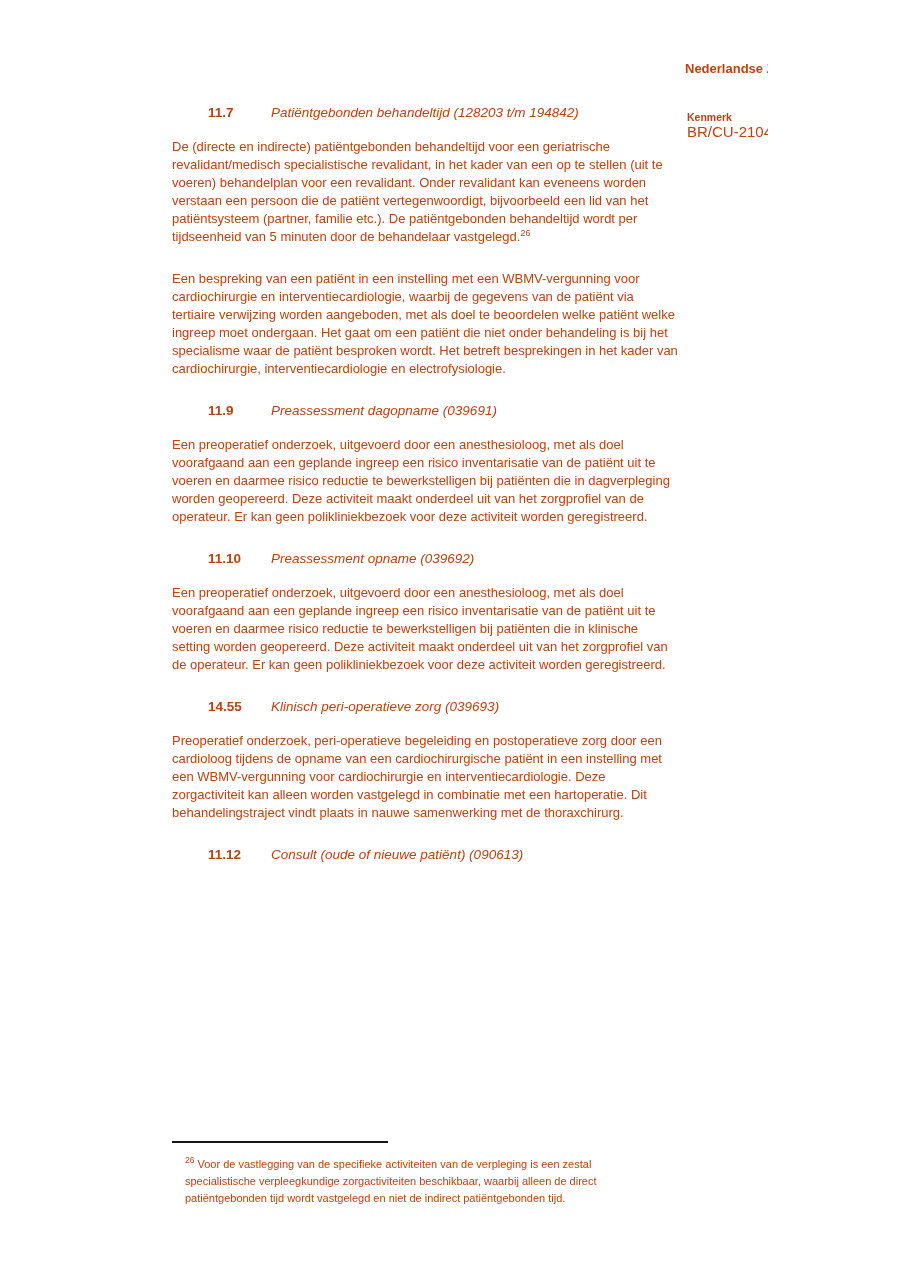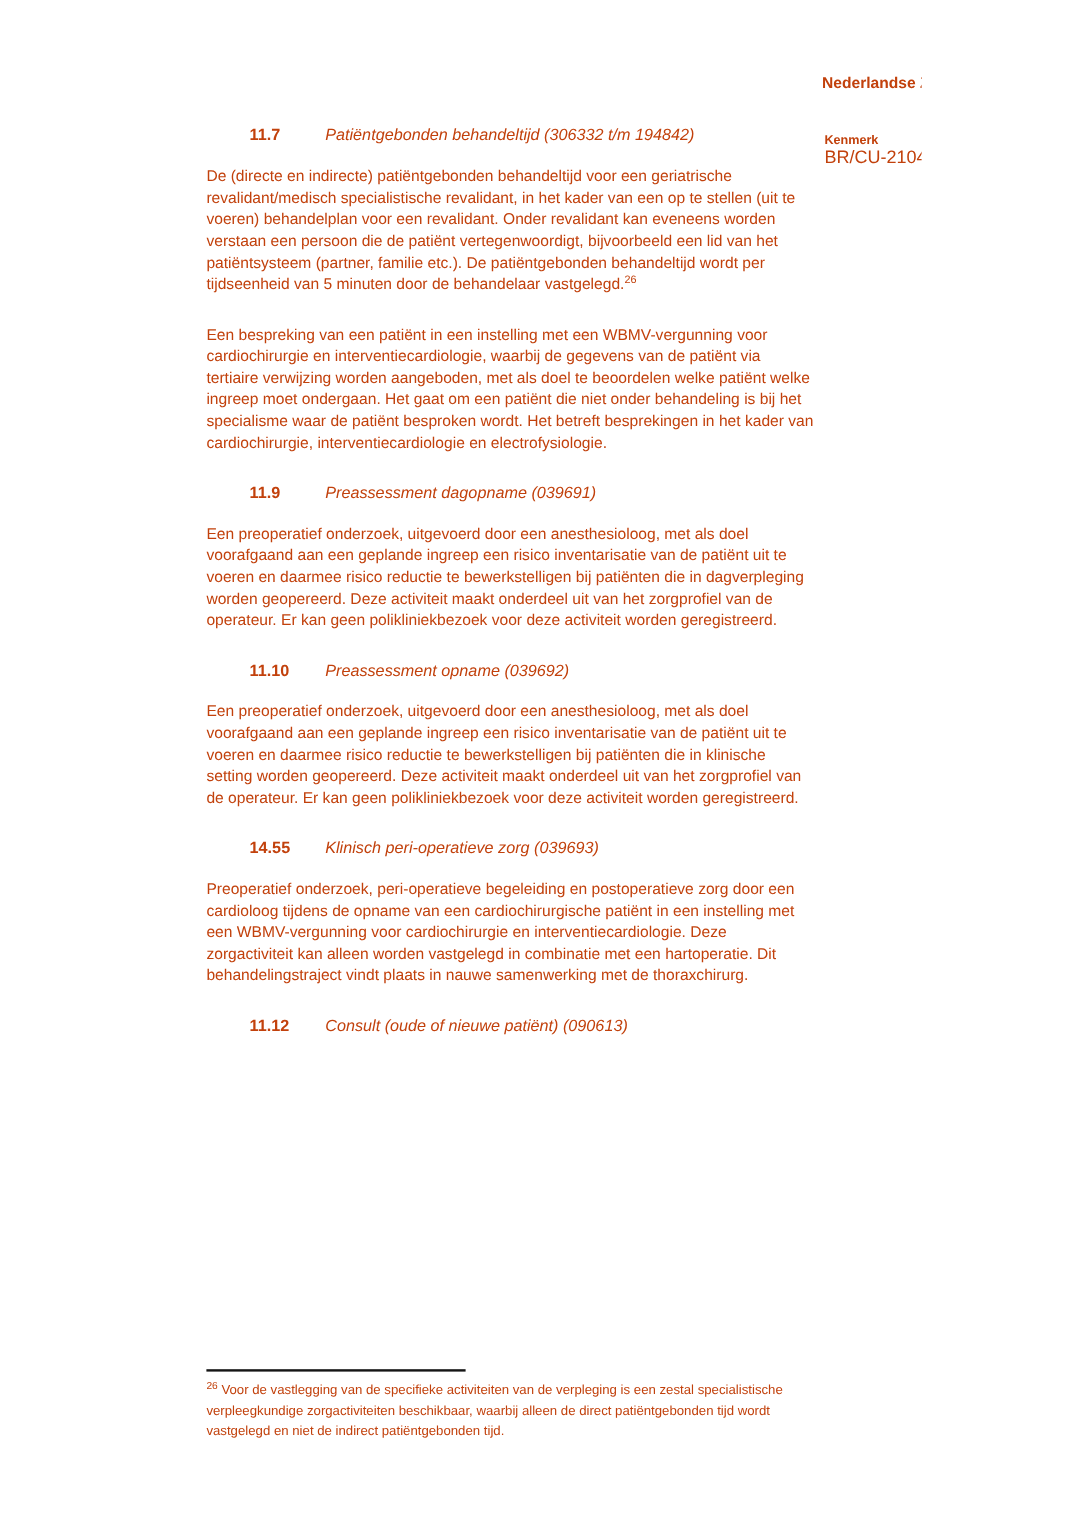--- a/index.html
+++ b/index.html
@@ -86,21 +86,21 @@
   }
   .footnote-rule {
     width: 216px;
     height: 2px;
     background: #151515;
     margin: 0 0 8px 0;
   }
   .footnote-text {
     font-size: 11px;
     line-height: 17px;
-    margin: 0;
+    margin: 13px;
   }
   .footnote-text sup {
     font-size: 8.5px;
     line-height: 0;
   }
 </style>
 </head>
 <body>
 
 <div class="page">
@@ -111,21 +111,21 @@
     <div class="side-group">
       <div class="side-label">Kenmerk</div>
       <div class="side-value">BR/CU-2104</div>
     </div>
   </div>
 
   <div class="main">
 
     <div class="section">
       <h2 class="sec-head">
-        <span class="sec-num">11.7</span><span class="sec-title">Patiëntgebonden behandeltijd (306332 t/m 194842)</span>
+        <span class="sec-num">11.7</span><span class="sec-title">Patiëntgebonden behandeltijd (128203 t/m 194842)</span>
       </h2>
       <p class="sec-body"><span>De (directe en indirecte) patiëntgebonden behandeltijd voor een geriatrische revalidant/medisch specialistische revalidant, in het kader van een op te stellen (uit te voeren) behandelplan voor een revalidant. Onder revalidant kan eveneens worden verstaan een persoon die de patiënt vertegenwoordigt, bijvoorbeeld een lid van het patiëntsysteem (partner, familie etc.). De patiëntgebonden behandeltijd wordt per tijdseenheid van 5 minuten door de behandelaar vastgelegd.</span><sup class="fn-ref">26</sup></p>
     </div>
 
     <div class="section">
       <p class="sec-body">Een bespreking van een patiënt in een instelling met een WBMV-vergunning voor cardiochirurgie en interventiecardiologie, waarbij de gegevens van de patiënt via tertiaire verwijzing worden aangeboden, met als doel te beoordelen welke patiënt welke ingreep moet ondergaan. Het gaat om een patiënt die niet onder behandeling is bij het specialisme waar de patiënt besproken wordt. Het betreft besprekingen in het kader van cardiochirurgie, interventiecardiologie en electrofysiologie.</p>
     </div>
 
     <div class="section">
       <h2 class="sec-head">

